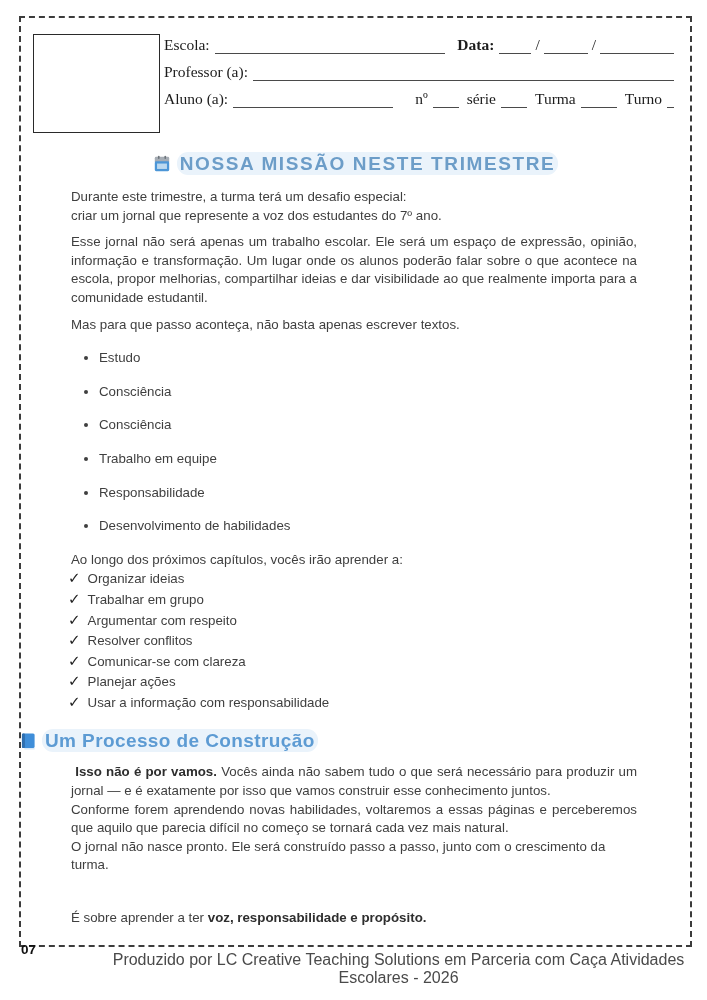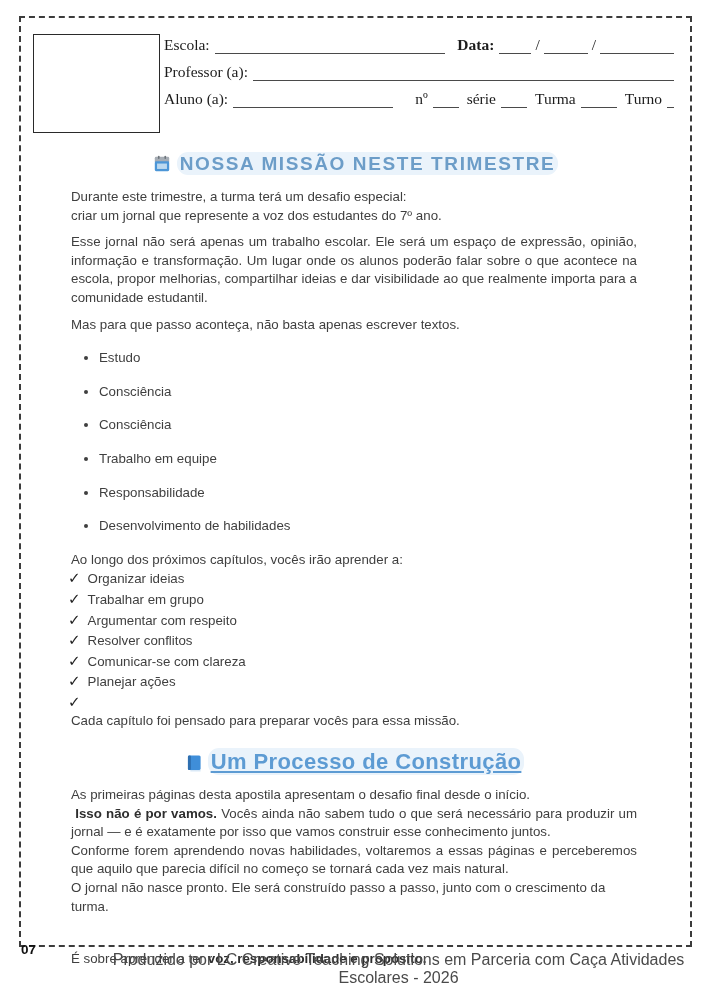--- a/index.html
+++ b/index.html
@@ -13,22 +13,22 @@
   .form{flex:1;font-family:"Liberation Serif","DejaVu Serif",serif;font-size:15.5px;color:#1c1c1c;
         padding-top:2px;}
   .frow{display:flex;align-items:flex-end;margin-bottom:9px;white-space:nowrap;}
   .lbl{flex:none;padding-right:5px;}
   .bl{display:inline-block;border-bottom:1.4px solid #4a4a4a;height:15px;flex:none;}
   .grow{flex:1;}
   .sep{padding:0 4px;}
   
   .h1{ text-align:center;margin:20px 0 10px 0;font-weight:bold;font-size:19px;
        letter-spacing:1.6px;color:#6c9dc8;}
-  .h2{ text-align:center;margin:18px 0 8px 0;font-weight:bold;font-size:22px;
-       letter-spacing:.4px;color:#5d9bd3;text-decoration:underline;}
+  .h2{ text-align:left;margin:18px 0 8px 0;font-weight:bold;font-size:19px;
+       letter-spacing:.4px;color:#5d9bd3;}
   .h1 .hl,.h2 .hl{background:#eaf3fb;padding:1px 3px;border-radius:11px;}
   .ticon{display:inline-block;vertical-align:-3px;margin-right:6px;}
   
   .content{padding:0 53px 0 50px;font-size:13.3px;line-height:18.6px;}
   .content p{margin:0 0 8px 0;}
   .just{text-align:justify;}
   .tight{margin-bottom:0 !important;}
   ul.bullets{margin:9px 0 10px 28px;padding:0;}
   ul.bullets li{margin:15px 0;}
   .check-row{display:flex;align-items:baseline;margin:0 0 1px -3px;}
@@ -135,38 +135,37 @@
             <span>Comunicar-se com clareza</span>
           </div>
 
           <div class="check-row">
             <span class="check">✓</span>
             <span>Planejar ações</span>
           </div>
 
           <div class="check-row">
             <span class="check">✓</span>
+            <span>Usar a informação com responsabilidade</span>
           </div>
         </div>
 
-      <p>Cada capítulo foi pensado para preparar vocês para essa missão.</p>
     </div>
 
     <div class="h2">
       <span class="ticon">
         <svg width="15" height="17" viewBox="0 0 16 18" aria-hidden="true">
           <rect x="1" y="0.5" width="13.5" height="15.5" rx="1.6" fill="#3f8ed9"></rect>
           <rect x="1" y="0.5" width="3.2" height="15.5" rx="1.2" fill="#2e6fb0"></rect>
           <path d="M3.6 16 L14.5 16 L14.5 17.5 L3.6 17.5 Z" fill="#d7e7f6"></path>
         </svg>
       </span><span class="hl">Um Processo de Construção</span>
     </div>
 
     <div class="content">
-      <p class="tight">As primeiras páginas desta apostila apresentam o desafio final desde o início.</p>
       <p class="just tight">&nbsp;<strong>Isso não é por vamos.</strong><span> Vocês ainda não sabem tudo o que será necessário para produzir um jornal — e é exatamente por isso que vamos construir esse conhecimento juntos.</span></p>
       <p class="just tight">Conforme forem aprendendo novas habilidades, voltaremos a essas páginas e perceberemos que aquilo que parecia difícil no começo se tornará cada vez mais natural.</p>
       <p>O jornal não nasce pronto. Ele será construído passo a passo, junto com o crescimento da turma.</p>
       <div class="gap"></div>
       <p><span>É sobre aprender a ter </span><strong>voz, responsabilidade e propósito.</strong></p>
     </div>
 
   </div>
 
   <div class="footer">Produzido por LC Creative Teaching Solutions em Parceria com Caça Atividades Escolares - 2026</div>

